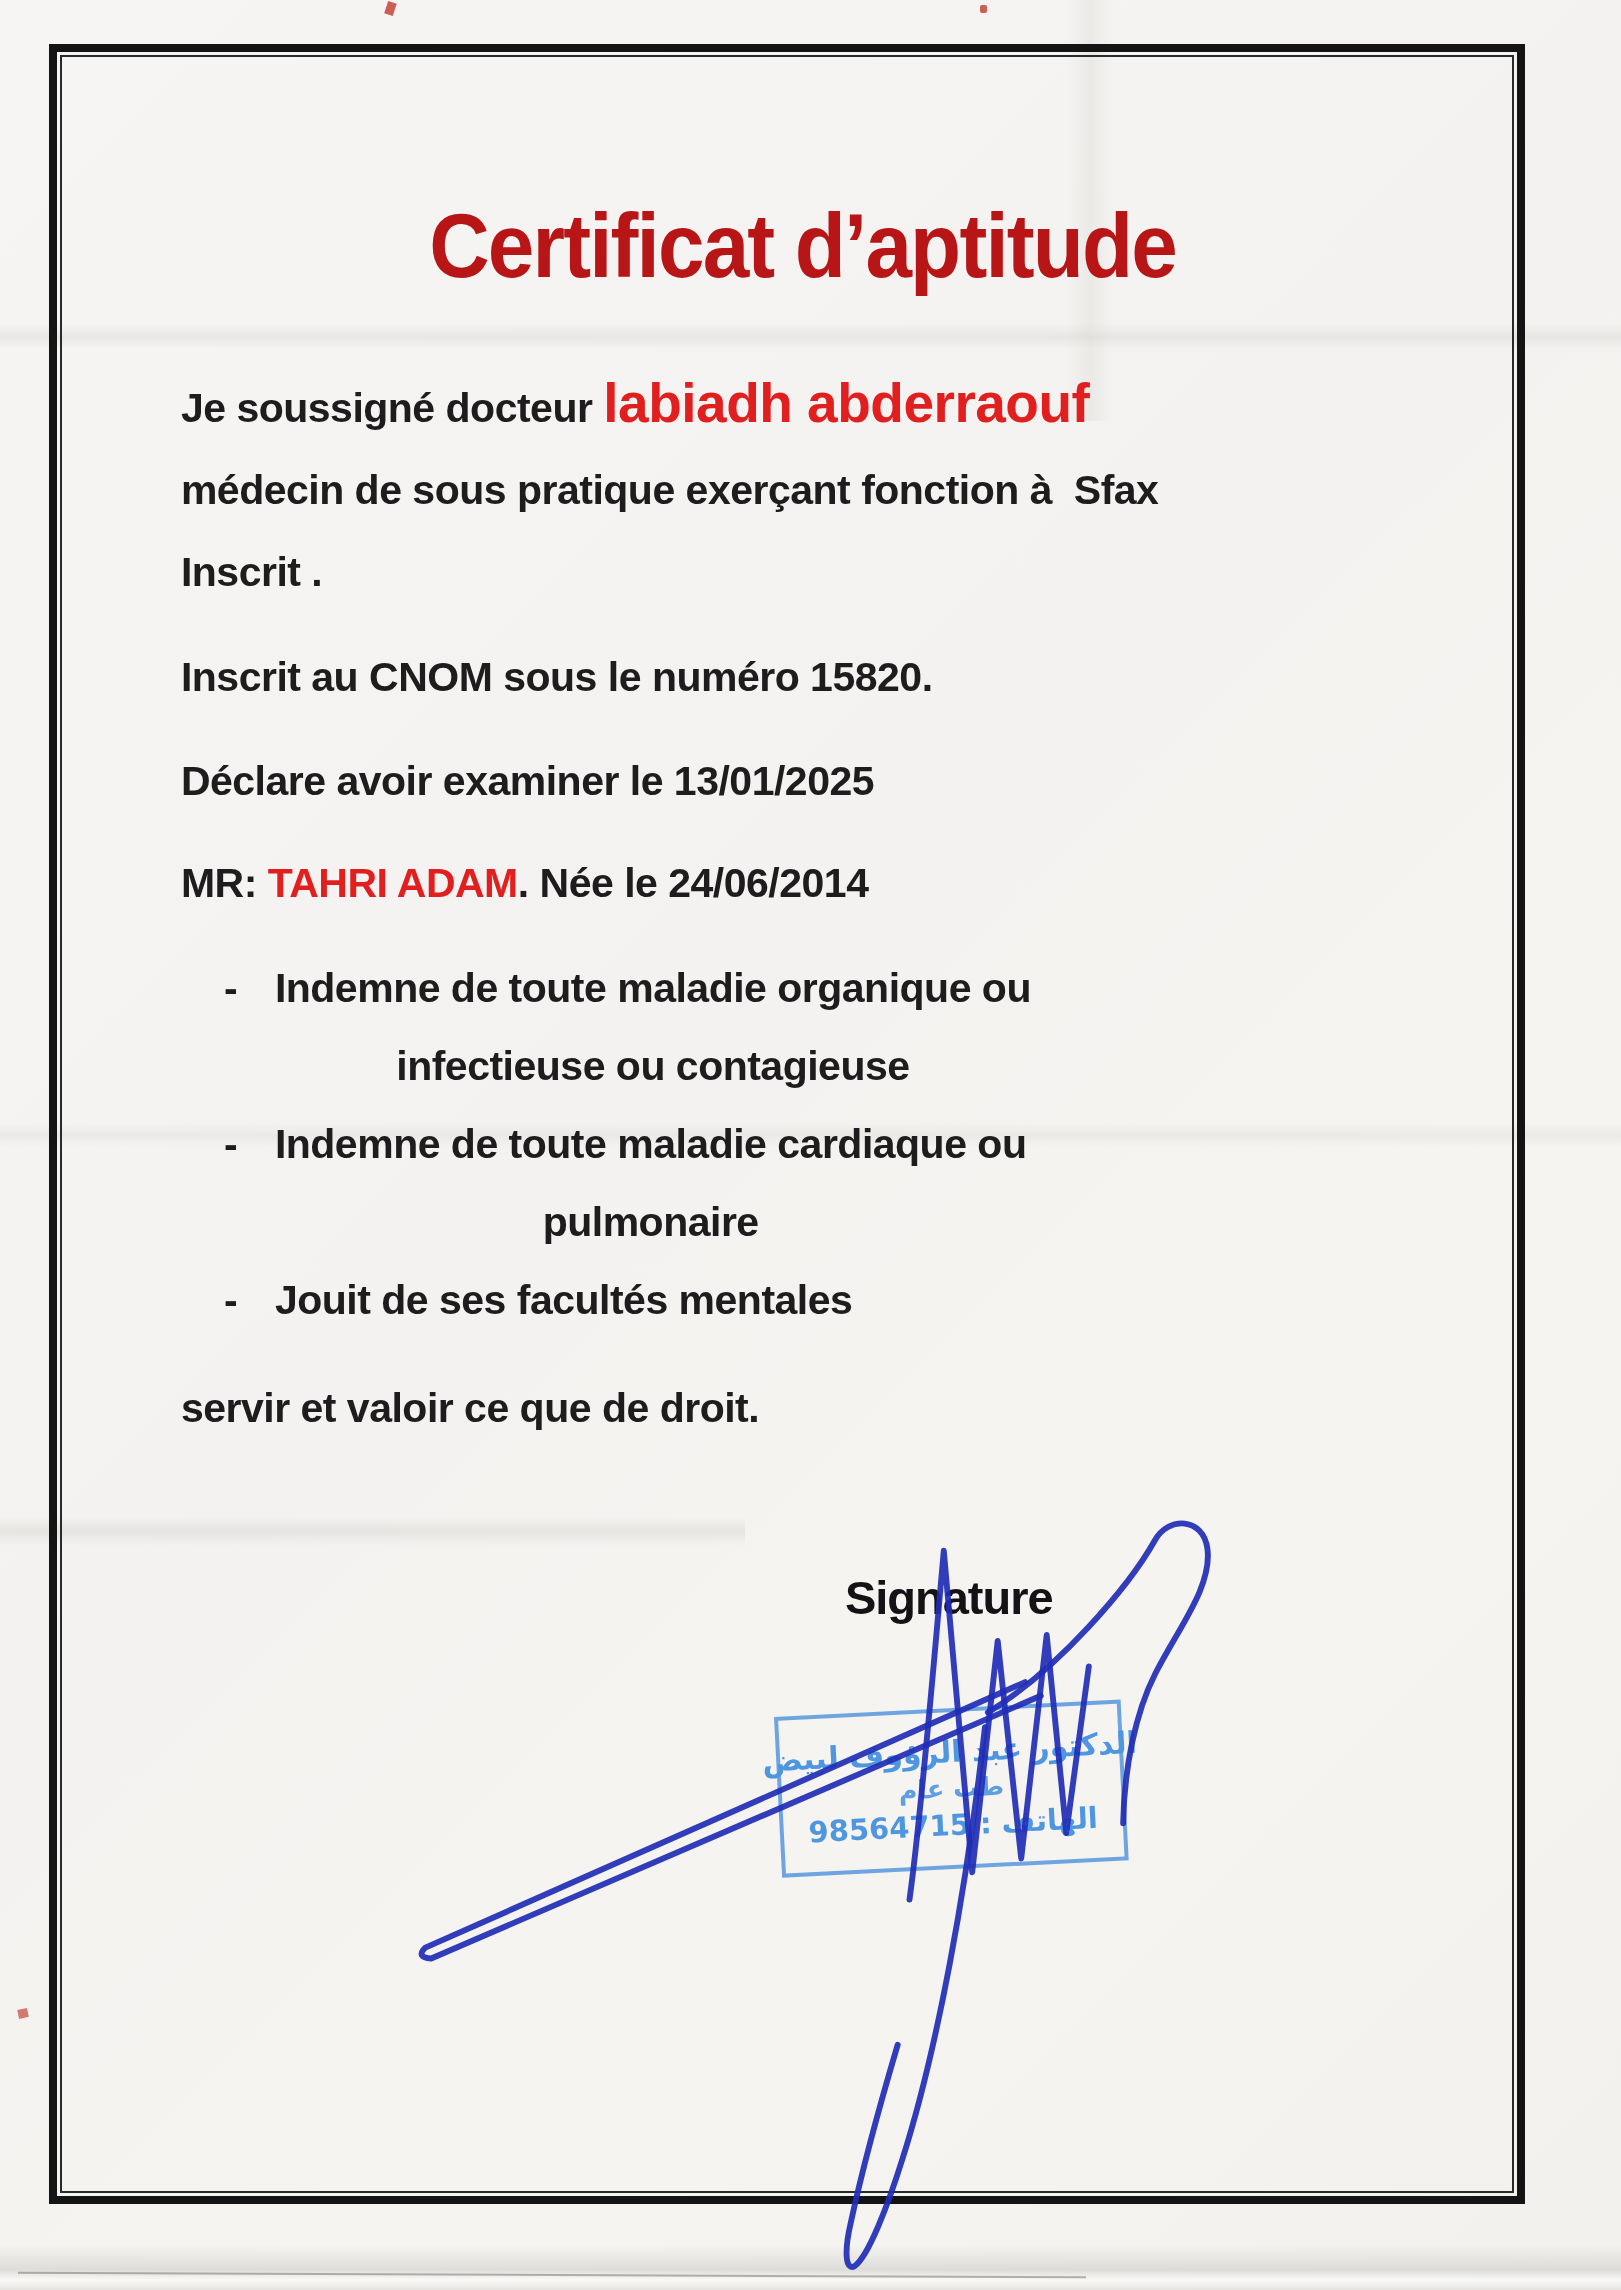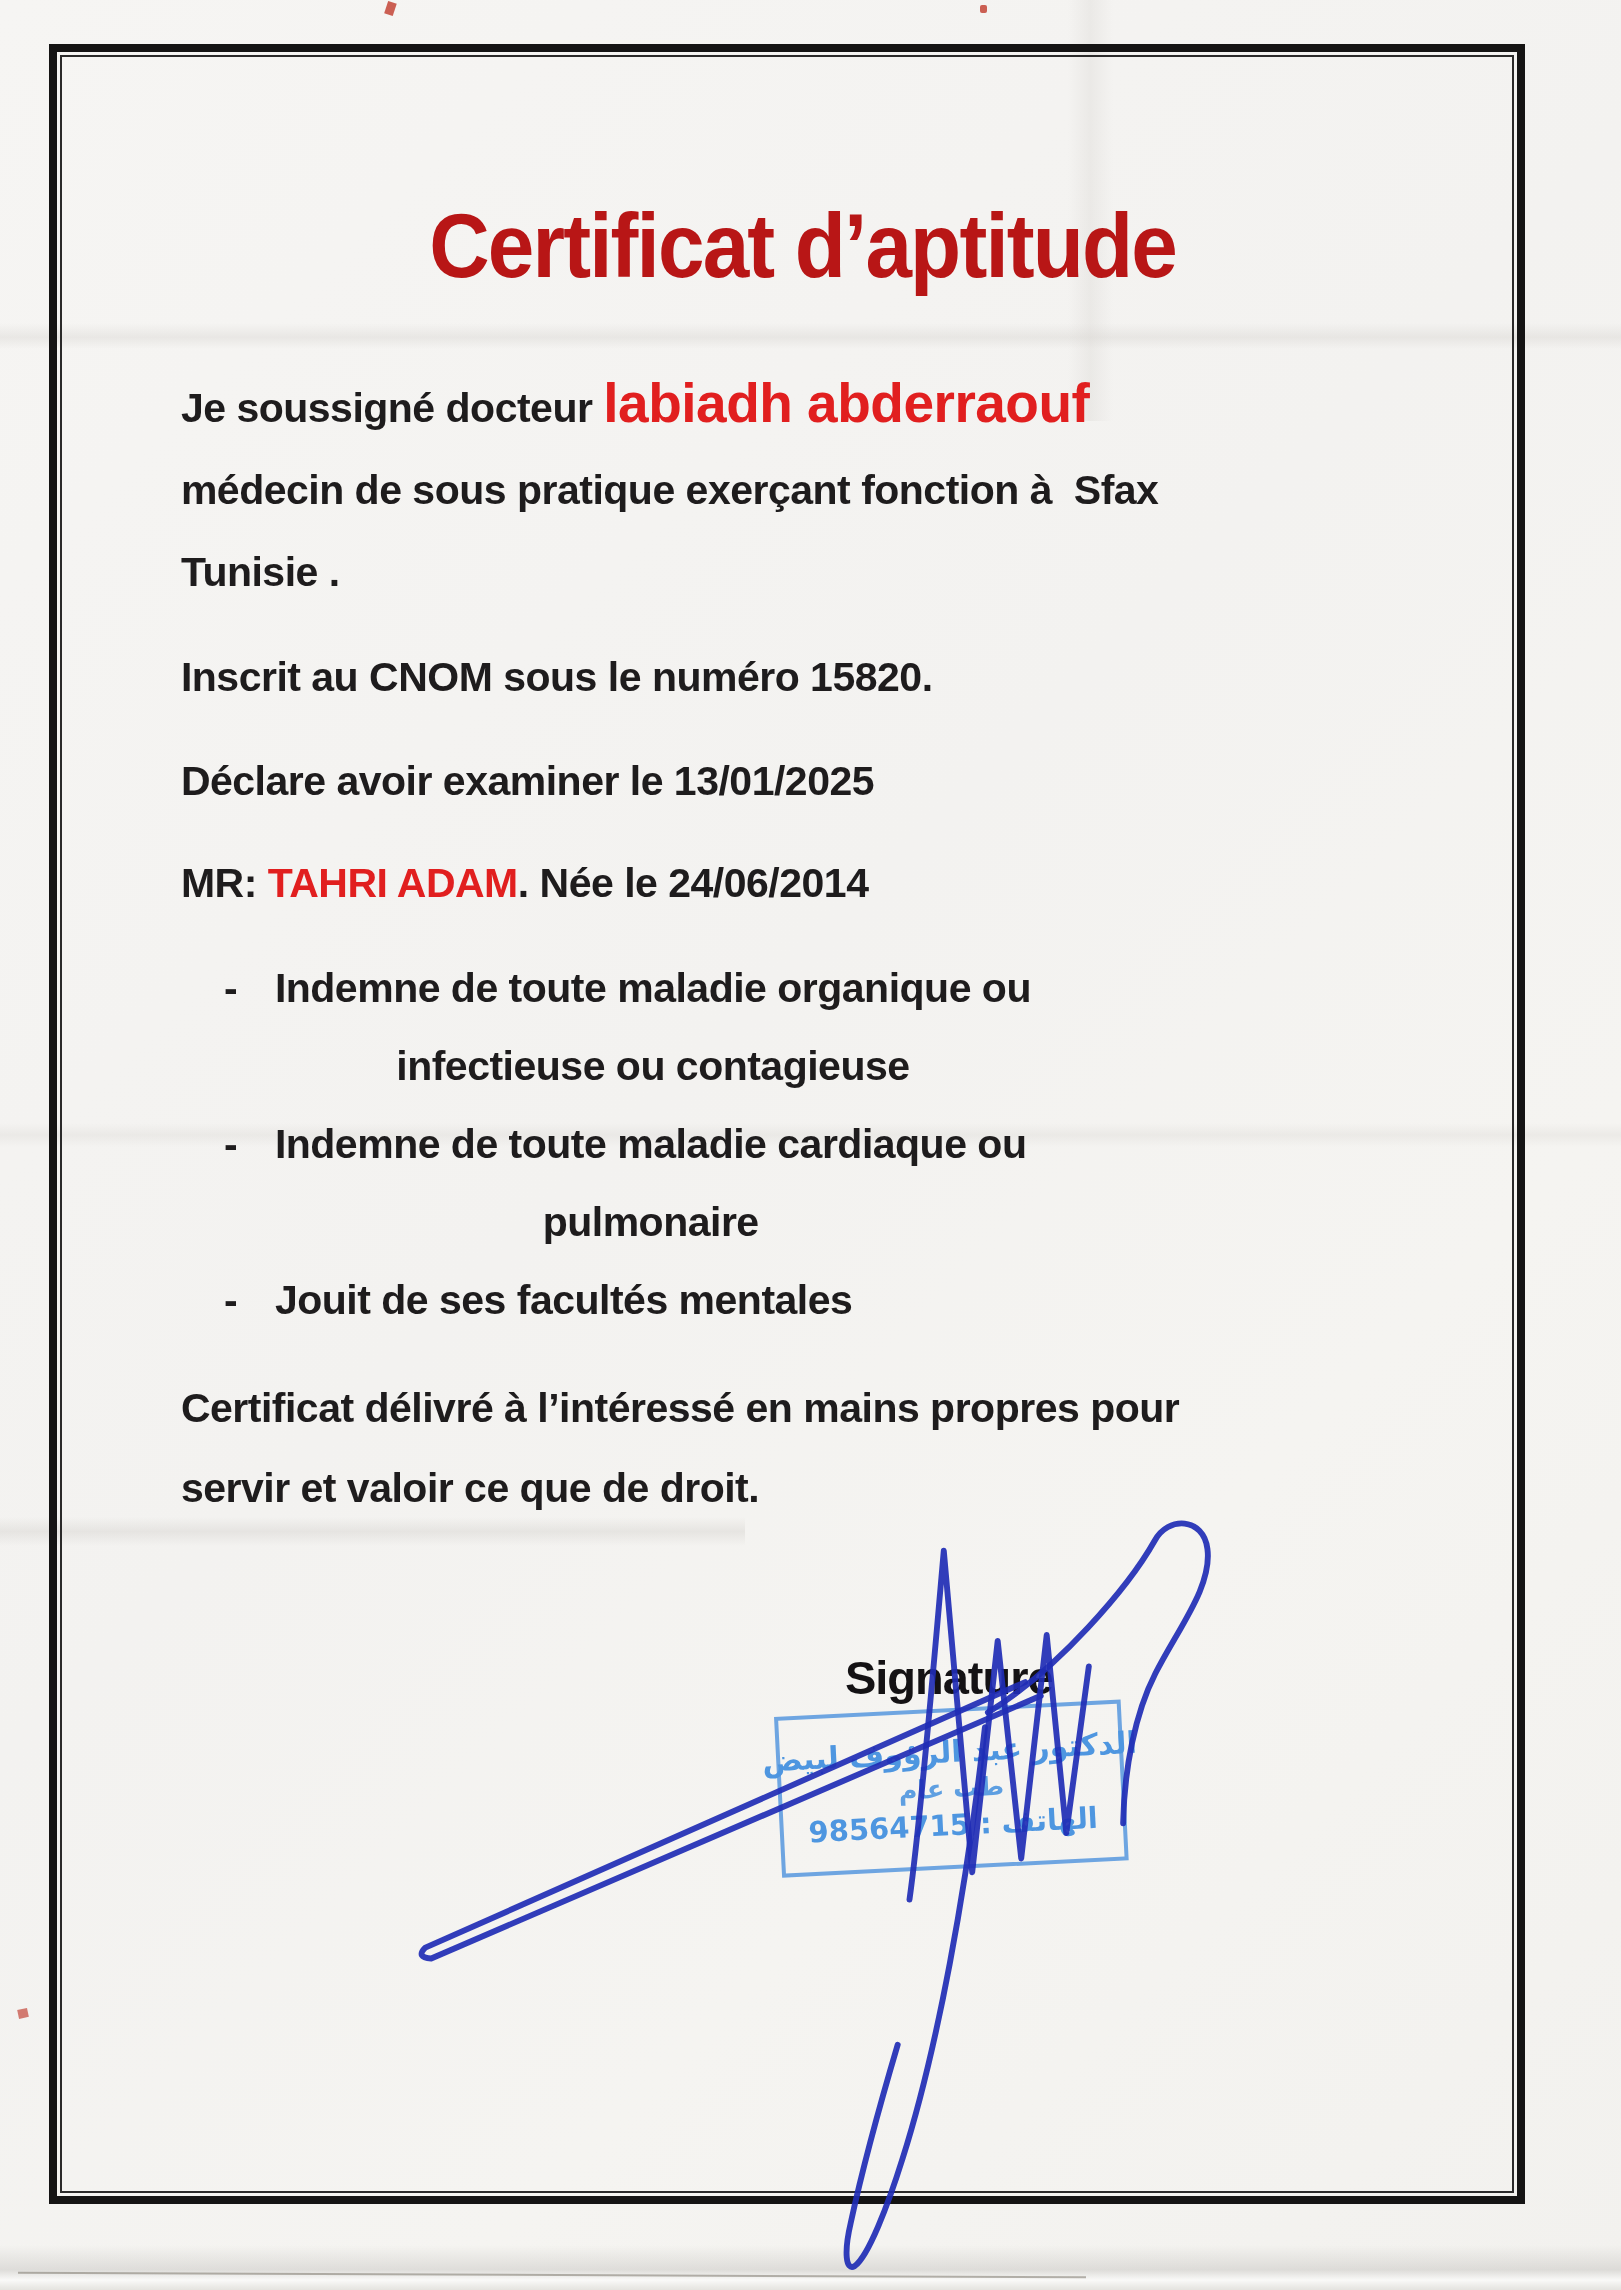--- a/index.html
+++ b/index.html
@@ -119,21 +119,21 @@
 
   <div class="frame">
     <div class="frame-inner">
       <div class="content">
 
         <h1 class="doc-title">Certificat d’aptitude</h1>
 
         <p class="para p-intro">
           <span class="line"><span>Je soussigné docteur </span><span class="red name-red">labiadh abderraouf</span></span>
           <span class="line" style="display:block">médecin de sous pratique exerçant fonction à  Sfax</span>
-          <span class="line" style="display:block">Tunisie .</span>
+          <span class="line" style="display:block">Inscrit .</span>
         </p>
 
         <p class="para p-cnom">
           <span class="line" style="display:block">Inscrit au CNOM sous le numéro 15820.</span>
         </p>
 
         <p class="para p-exam">
           <span class="line" style="display:block">Déclare avoir examiner le 13/01/2025</span>
         </p>
 
@@ -158,21 +158,20 @@
           </div>
           <div class="finding">
             <span class="dash">-</span>
             <span class="f-lines">
               <span class="line" style="display:block">Jouit de ses facultés mentales</span>
             </span>
           </div>
         </div>
 
         <p class="para p-closing">
-          <span class="line" style="display:block">Certificat délivré à l’intéressé en mains propres pour</span>
           <span class="line" style="display:block">servir et valoir ce que de droit.</span>
         </p>
 
         <div class="sig-label">Signature</div>
 
       </div>
     </div>
   </div>
 
   <div class="stamp" dir="rtl">

